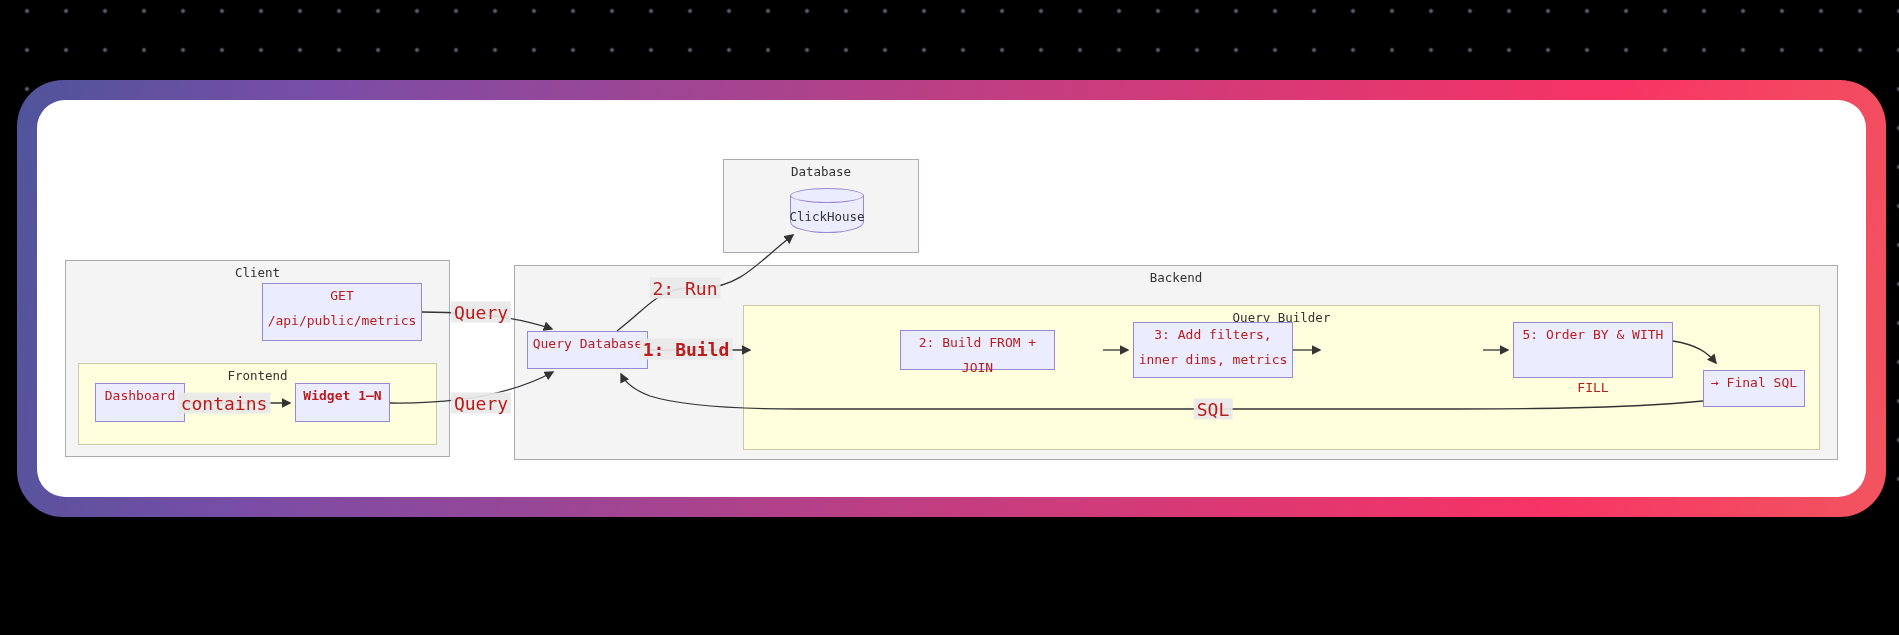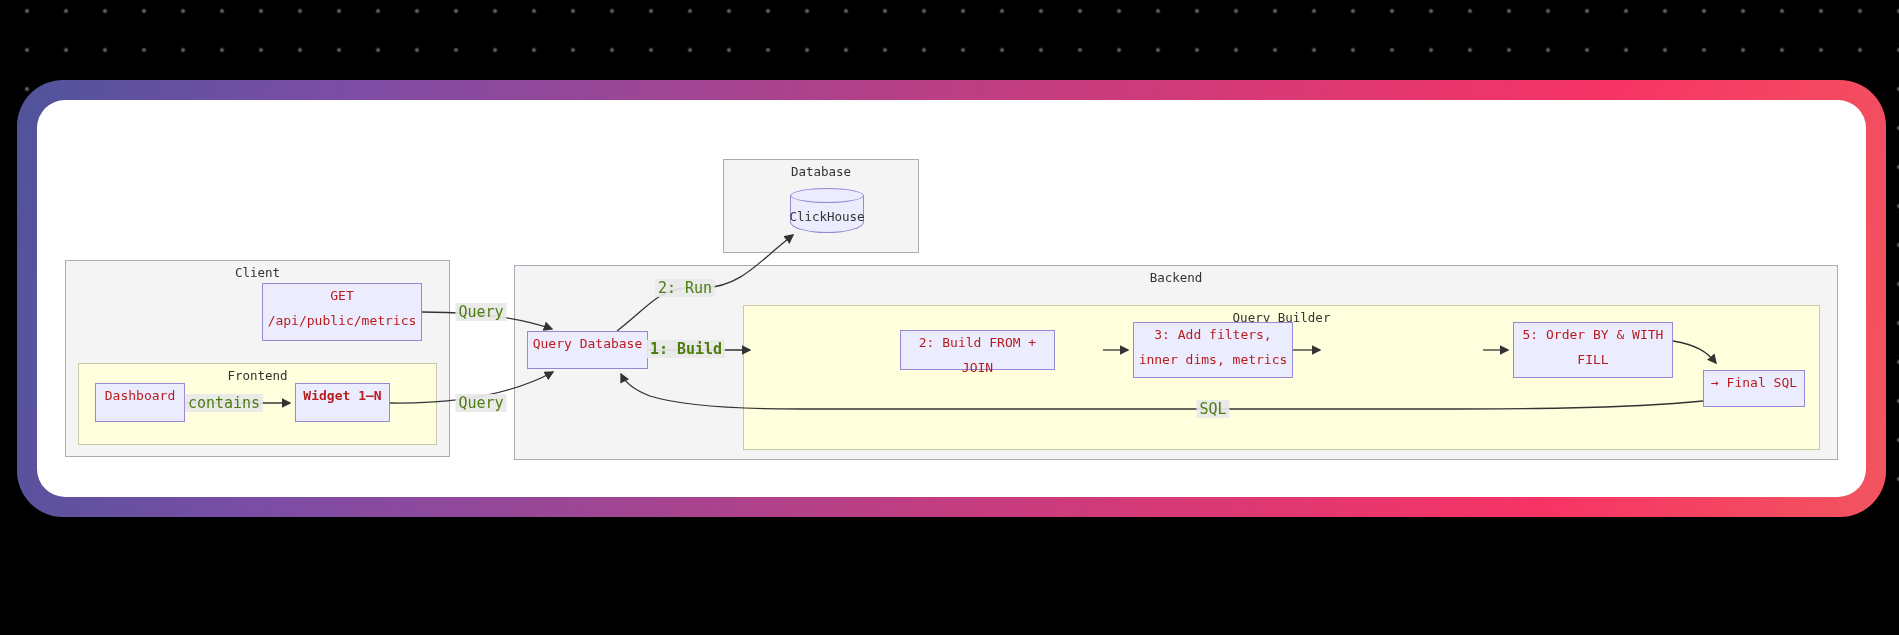--- a/index.html
+++ b/index.html
@@ -78,22 +78,22 @@
     border-radius: 0 0 37px 37px / 0 0 11px 11px;
     display: flex; align-items: center; justify-content: center;
     color: #333333; font-size: 12.5px;
     z-index: 2;
   }
 
   .edge-label {
     position: absolute;
     transform: translate(-50%, -50%);
     background: rgba(232,232,232,0.92);
-    color: #4d7c0f;
-    font-size: 15px;
+    color: #b91c1c;
+    font-size: 18px;
     padding: 0 3px;
     white-space: nowrap;
     z-index: 4;
   }
   .node, .sg-label { z-index: 3; }
   .sg { z-index: 1; }
   .edges-svg { z-index: 2; }
 </style>
 </head>
 <body>
@@ -180,21 +180,21 @@
     <div class="node" style="left:900px; top:330px; width:155px; height:40px;">
       <span>2: Build FROM + JOIN</span>
     </div>
 
     <div class="node" style="left:1133px; top:322px; width:160px; height:56px;">
       <span>3: Add filters,</span>
       <span>inner dims, metrics</span>
     </div>
 
 
-    <div class="node" style="left:1513px; top:322px; width:160px; height:56px;">
+    <div class="node" style="left:1513px; top:322px; width:160px; height:56px;gap:28px;">
       <span>5: Order BY &amp; WITH</span>
       <span>FILL</span>
     </div>
 
     <div class="node" style="left:1703px; top:370px; width:102px; height:37px;">
       <span>→ Final SQL</span>
     </div>
 
   </div>
 </div>

